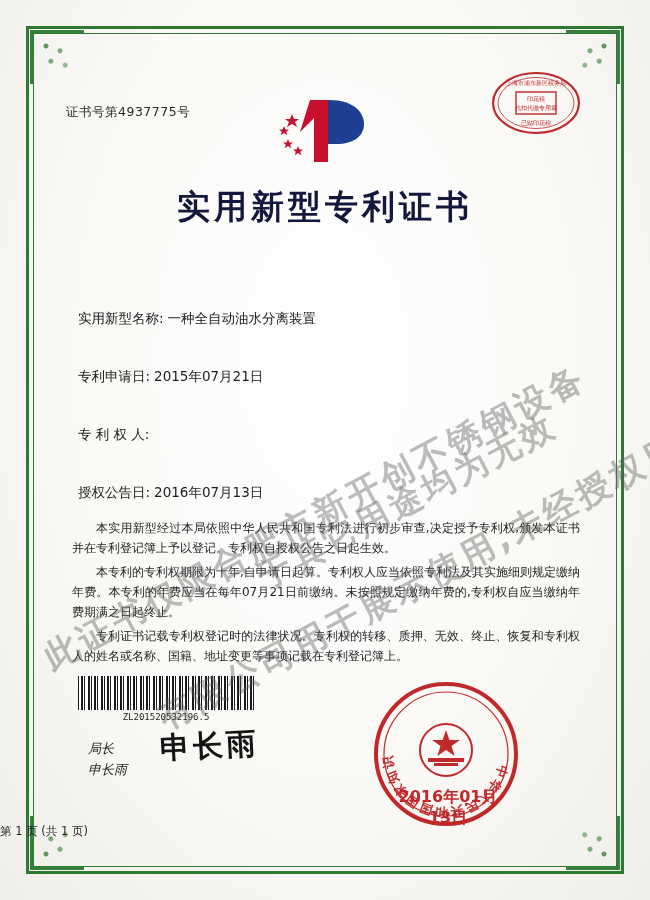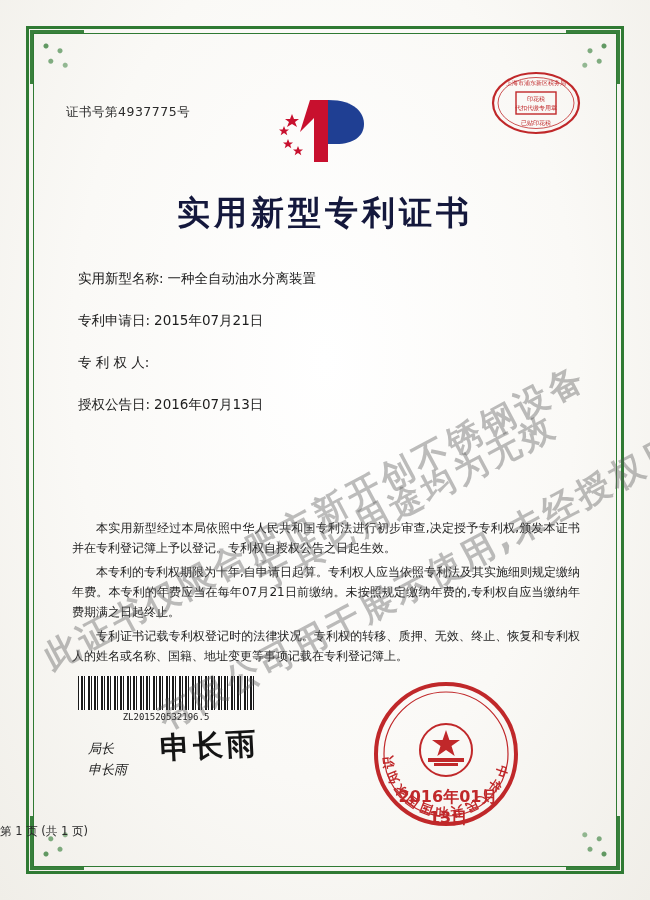--- a/index.html
+++ b/index.html
@@ -85,41 +85,42 @@
   
   .emblem {
     position: absolute;
     left: 270px; top: 92px;
     width: 110px; height: 78px;
   }
 
   
   .title {
     position: absolute;
-    left: 0; right: 0; top: 191px;
+    left: 0; right: 0; top: 185px;
     text-align: center;
     font-family: Liberation Serif, serif;
     font-size: 33px;
     font-weight: bold;
     color: #14183c;
     letter-spacing: 4px;
   }
 
   
   .fields {
     position: absolute;
     left: 78px; top: 270px;
     width: 500px;
   }
   .field-row {
     display: flex;
     align-items: baseline;
     margin-bottom: 24px;
     font-size: 13.5px;
     color: #1c1c1c;
+    margin-top: 40px;
   }
   .field-label {
     white-space: nowrap;
     font-size: 13.5px;
     color: #1c1c1c;
   }
   .field-value {
     margin-left: 4px;
     font-size: 13.5px;
     color: #1c1c1c;

